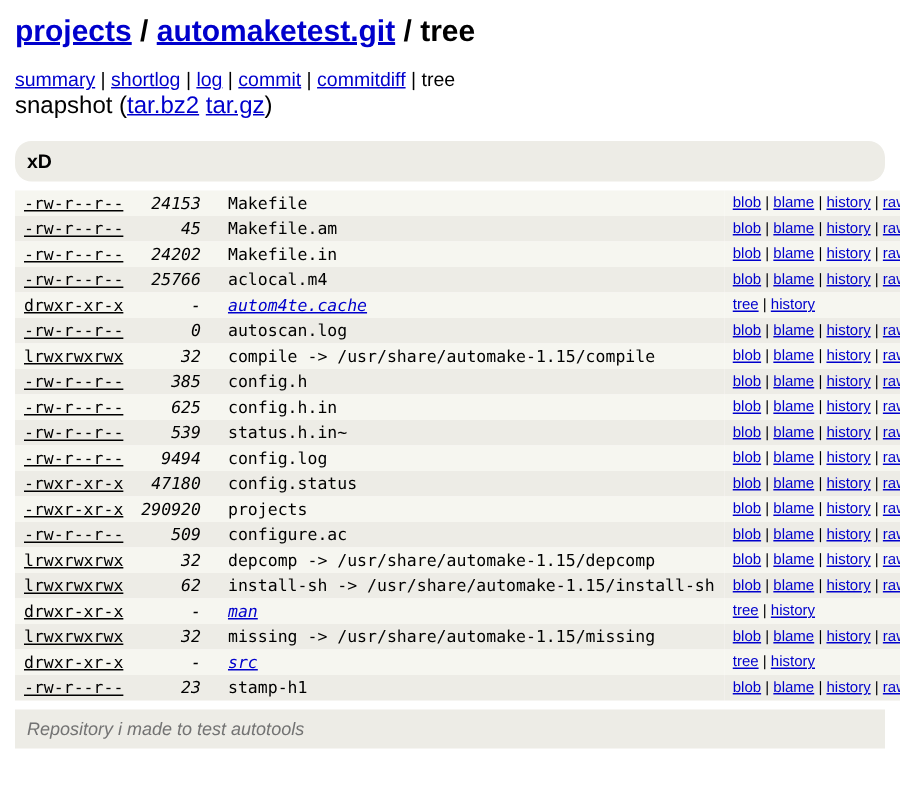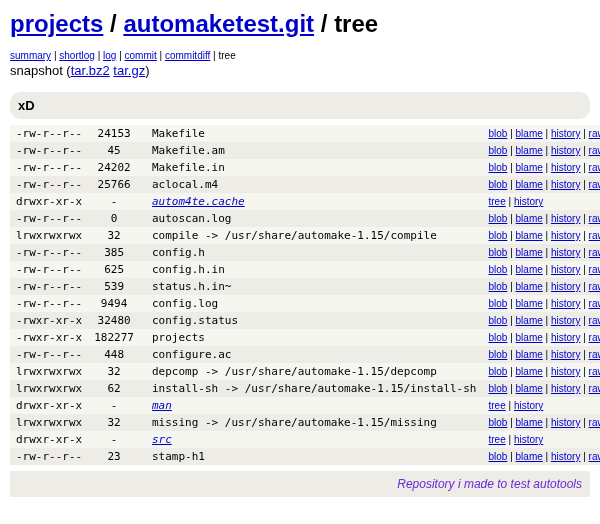--- a/index.html
+++ b/index.html
@@ -5,37 +5,37 @@
   body {
     margin: 0;
     padding: 10px;
     font-family: sans-serif;
     font-size: 12px;
     background: #fff;
     color: #000;
     width: 580px;
   }
   .header {
-    font-size: 24px;
+    font-size: 20px;
     font-weight: bold;
     margin-bottom: 12px;
   }
   .header a {
     text-decoration: underline;
   }
   a {
     color: #0000cc;
     text-decoration: underline;
   }
   .nav {
-    font-size: 10px;
+    font-size: 13px;
     margin-bottom: 2px;
   }
   .snapshot {
-    font-size: 13px;
+    font-size: 16px;
     margin-bottom: 14px;
   }
   .title-bar {
     background: #edece6;
     padding: 6px 8px;
     font-weight: bold;
     font-size: 13px;
     margin-bottom: 6px;
     border-radius: 11px;
   }
@@ -48,33 +48,32 @@
   table.tree td {
     padding: 2px 6px;
     white-space: nowrap;
   }
   table.tree tr:nth-child(odd) {
     background: #f6f6f0;
   }
   table.tree tr:nth-child(even) {
     background: #edece6;
   }
-  .mode { width: 80px; }
-  .size { width: 50px; text-align: center; padding-right: 12px !important; }
+  .mode { width: 80px; text-decoration: underline; }
+  .size { width: 50px; text-align: right; padding-right: 12px !important; font-style: italic; }
   .name a { text-decoration: underline; font-style: italic; }
   .links { text-align: left; font-family: sans-serif; font-size: 10px; }
   .links a { text-decoration: underline; }
   .footer {
     background: #edece6;
     padding: 6px 8px;
     font-style: italic;
     font-size: 12px;
     margin-top: 6px;
-    color: #6d28d9;
-    text-align: right;
+    color: #737373;
   }
   .sep { color: #000; }
   .plain { color: #000; text-decoration: none; }
 </style>
 </head>
 <body>
 
 <div class="header">
   <a href="#">projects</a><span class="sep"> / </span><a href="#">automaketest.git</a><span class="sep"> / </span><span class="plain">tree</span>
 </div>
@@ -157,33 +156,33 @@
         <td class="links"><a href="#">blob</a> | <a href="#">blame</a> | <a href="#">history</a> | <a href="#">raw</a></td>
       </tr>
       <tr>
         <td class="mode">-rw-r--r--</td>
         <td class="size">9494</td>
         <td class="name">config.log</td>
         <td class="links"><a href="#">blob</a> | <a href="#">blame</a> | <a href="#">history</a> | <a href="#">raw</a></td>
       </tr>
       <tr>
         <td class="mode">-rwxr-xr-x</td>
-        <td class="size">32480</td>
+        <td class="size">47180</td>
         <td class="name">config.status</td>
         <td class="links"><a href="#">blob</a> | <a href="#">blame</a> | <a href="#">history</a> | <a href="#">raw</a></td>
       </tr>
       <tr>
         <td class="mode">-rwxr-xr-x</td>
-        <td class="size">182277</td>
+        <td class="size">290920</td>
         <td class="name">projects</td>
         <td class="links"><a href="#">blob</a> | <a href="#">blame</a> | <a href="#">history</a> | <a href="#">raw</a></td>
       </tr>
       <tr>
         <td class="mode">-rw-r--r--</td>
-        <td class="size">448</td>
+        <td class="size">509</td>
         <td class="name">configure.ac</td>
         <td class="links"><a href="#">blob</a> | <a href="#">blame</a> | <a href="#">history</a> | <a href="#">raw</a></td>
       </tr>
       <tr>
         <td class="mode">lrwxrwxrwx</td>
         <td class="size">32</td>
         <td class="name">depcomp -&gt; /usr/share/automake-1.15/depcomp</td>
         <td class="links"><a href="#">blob</a> | <a href="#">blame</a> | <a href="#">history</a> | <a href="#">raw</a></td>
       </tr>
       <tr>

